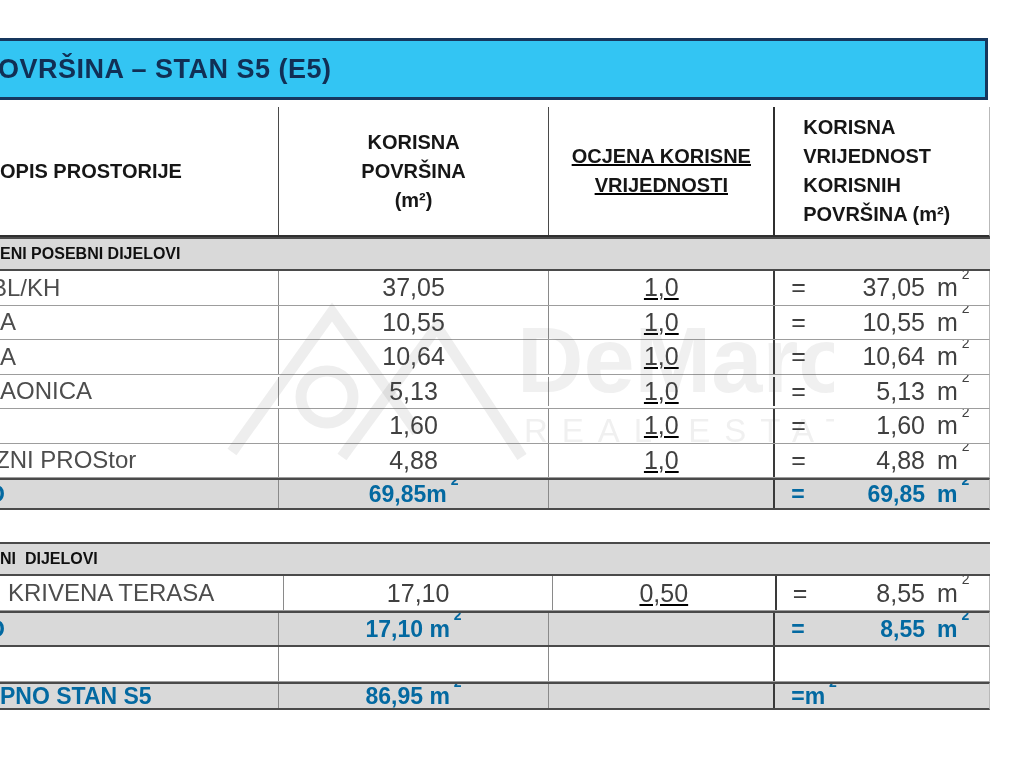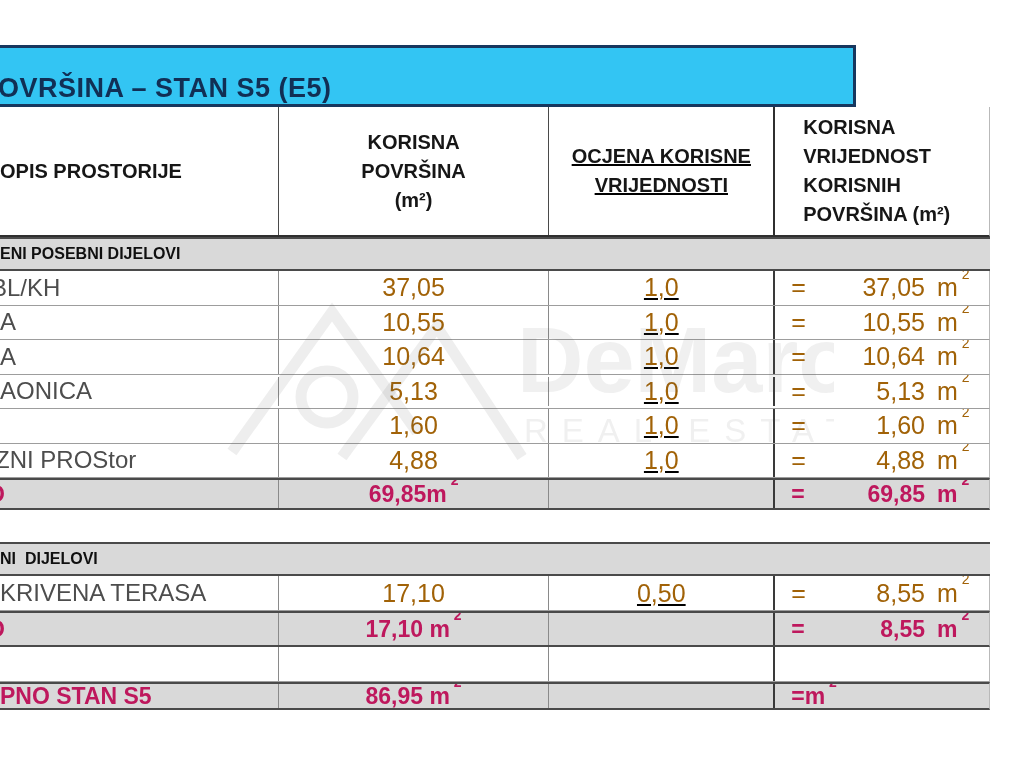--- a/index.html
+++ b/index.html
@@ -1,23 +1,23 @@
 <!DOCTYPE html>
 <html><head>
 <meta charset="utf-8">
 <style>
   * { margin:0; padding:0; box-sizing:border-box; }
   html,body { width:1024px; height:768px; background:#ffffff; overflow:hidden;
               font-family:"Liberation Sans", sans-serif; }
   #page { position:relative; width:1024px; height:768px; background:#fff; }
 
   
-  .title-bar { position:absolute; left:0; top:45px; width:856px; height:62px;
+  .title-bar { position:absolute; left:0; top:38px; width:988px; height:62px;
                background:#33C5F3; border:3px solid #17375E; border-left:none;
-               display:flex; align-items:flex-end; overflow:hidden; }
+               display:flex; align-items:center; overflow:hidden; }
   .title-bar .t { font-size:27px; font-weight:bold; color:#112F55; letter-spacing:0.5px;
                   margin-left:-2px; white-space:nowrap; }
 
   
   .row { position:absolute; left:0; width:990px; display:flex; overflow:hidden;
          border-right:1px solid #b9b9b9; }
   .c1 { width:278px; display:flex; align-items:center; overflow:hidden; }
   .c2 { width:271px; border-left:1px solid #8a8a8a; display:flex; align-items:center; justify-content:center; text-align:center; }
   .c3 { width:225px; border-left:1px solid #8a8a8a; display:flex; align-items:center; justify-content:center; text-align:center;text-decoration:underline; }
   .c4 { width:216px; border-left:2px solid #3a3a3a; display:flex; align-items:center; padding:0 10px 0 16px; }
@@ -35,25 +35,25 @@
 
   
   .sec-band { position:absolute; left:0; width:990px; height:34px; background:#D9D9D9;
               border-top:2px solid #4a4a4a; border-bottom:2px solid #4a4a4a;
               display:flex; align-items:center; overflow:hidden; }
   .sec-band .t { font-size:16px; font-weight:bold; color:#101010; white-space:pre; }
 
   
   .data-row { height:34.5px; border-bottom:1px solid #9d9d9d; background:#fff; }
   .lab { font-size:24px; color:#4d4d4d; white-space:nowrap; }
-  .num { font-size:25px; color:#a16207; white-space:nowrap; }
+  .num { font-size:25px; color:#404040; white-space:nowrap; }
 
   
   .total-row { background:#D9D9D9; border-top:2px solid #4a4a4a; border-bottom:2px solid #4a4a4a; }
-  .total-row .lab, .total-row .num { font-weight:bold; color:#be185d; font-size:23px; }
+  .total-row .lab, .total-row .num { font-weight:bold; color:#0369a1; font-size:23px; }
   .cut-o { margin-left:-13px; }
 
   .empty-row { background:#fff; border-bottom:1px solid #9d9d9d; }
 
   
   .watermark { position:absolute; left:222px; top:292px; width:612px; height:180px;
                pointer-events:none; z-index:5; }
 
   .cut-b { margin-left:-9px; }
   .cut-z { margin-left:-5px; }
@@ -206,21 +206,21 @@
         <span class="num">=</span>
         <span class="num val">69,85</span>
         <span class="num unit"><span>m</span><sup class="s2">2</sup></span>
       </div>
   </div>
 
   <div class="sec-band" style="top:542px;">
     <span class="t">NI  DIJELOVI</span>
   </div>
 
-  <div class="row data-row" style="top:576px; height:35px;">
+  <div class="row data-row" style="top:576px; height:35px;padding-left:8px;">
     <div class="c1">
         <span class="lab">KRIVENA TERASA</span>
       </div>
     <div class="c2">
         <span class="num">17,10</span>
       </div>
     <div class="c3">
         <span class="num">0,50</span>
       </div>
     <div class="c4">

